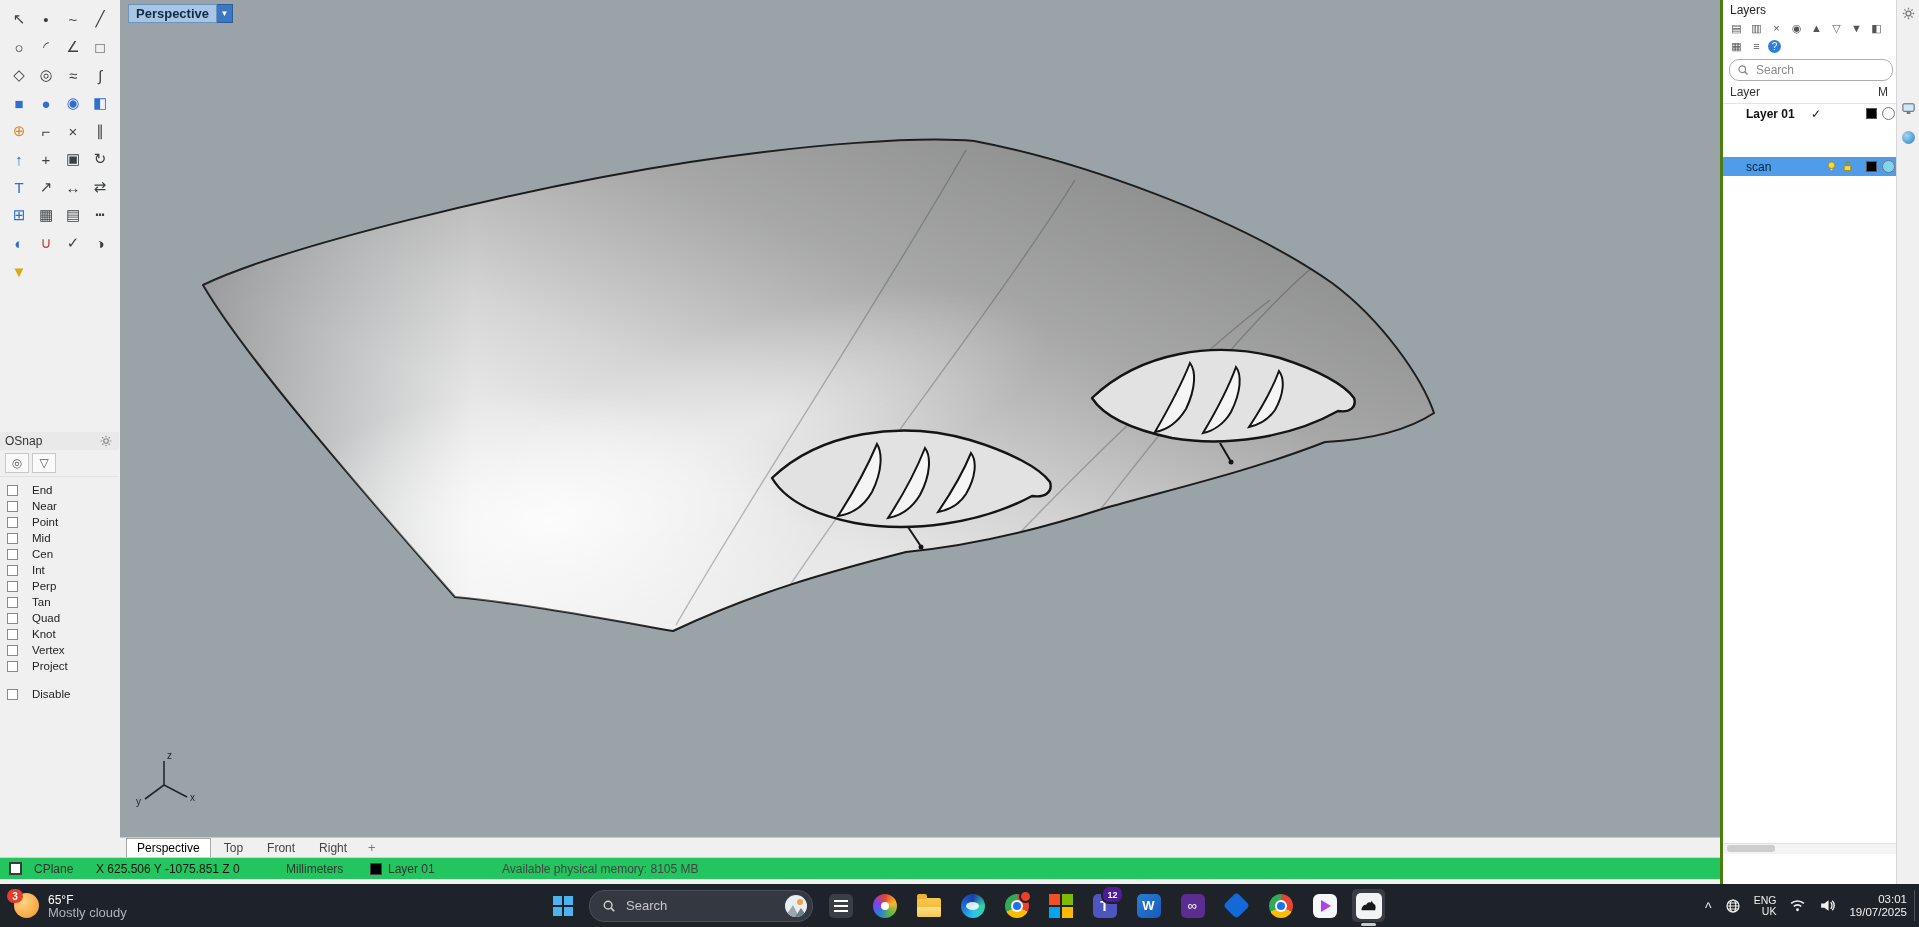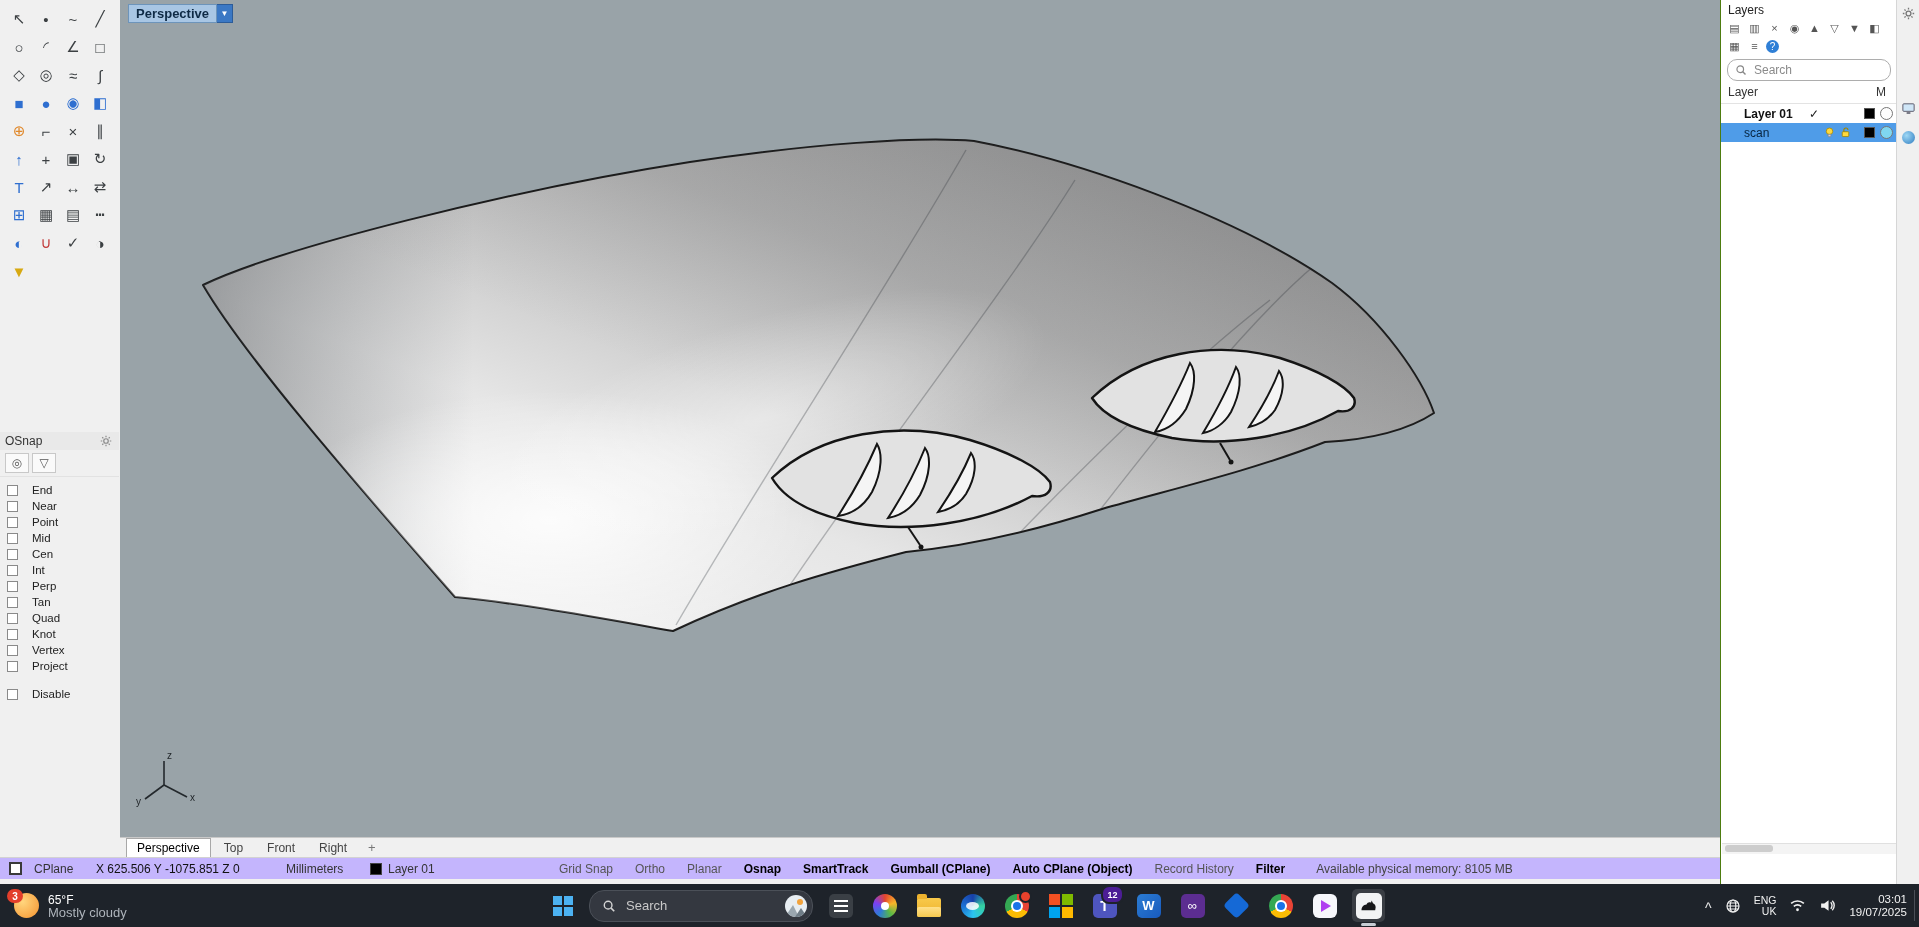--- a/index.html
+++ b/index.html
@@ -39,57 +39,57 @@
 
   
   .tabs-bar{position:absolute;left:120px;top:837px;width:1600px;height:20px;background:#f0f0f0;
             border-top:1px solid #c9c9c9;display:flex;align-items:flex-end;padding-left:6px;gap:2px;}
   .vtab{font-size:12px;color:#444;padding:2px 10px 3px;line-height:14px;cursor:pointer;
         border:1px solid transparent;border-bottom:none;}
   .vtab.active{background:#fff;border-color:#a8a8a8;color:#000;}
   .vtab-add{font-size:13px;color:#777;padding:2px 8px 3px;cursor:pointer;}
 
   
-  .status-bar{position:absolute;left:0;top:857px;width:1720px;height:21px;background:#c4b5fd;
+  .status-bar{position:absolute;left:0;top:857px;width:1720px;height:21px;background:#22c55e;
               border-top:1px solid #d2d2d2;display:flex;align-items:center;font-size:12px;color:#333;}
   .sb-pane-icon{width:9px;height:9px;border:2px solid #3a3a3a;background:#fff;margin:0 12px 0 9px;flex:0 0 auto;}
   .sb-cplane{width:62px;cursor:pointer;}
   .sb-coords{width:190px;color:#111;}
   .sb-units{width:84px;cursor:pointer;}
   .sb-layer{display:flex;align-items:center;gap:6px;width:112px;cursor:pointer;}
   .sb-swatch{width:10px;height:10px;background:#000;border:1px solid #444;flex:0 0 auto;}
   .sb-panes{display:flex;margin-left:66px;}
   .pane{padding:0 11px;color:#555;cursor:pointer;white-space:nowrap;}
   .pane.on{color:#000;font-weight:bold;}
   .sb-memory{margin-left:20px;color:#444;white-space:nowrap;}
 
   
   .right-panel{position:absolute;left:1720px;top:0;width:176px;height:884px;background:#fff;
-               border-left:1px solid #4d7c0f;}
+               border-left:3px solid #4d7c0f;}
   .rp-title{height:19px;display:flex;align-items:center;padding:0 7px;font-size:12px;color:#222;}
   .rp-toolbar{display:flex;align-items:center;gap:3px;padding:1px 5px;}
   .rp-tool{width:17px;height:16px;display:flex;align-items:center;justify-content:center;
            font-size:11px;color:#555;cursor:pointer;}
   .rp-help{background:#2f7fd6;color:#fff;border-radius:50%;width:13px;height:13px;font-size:10px;
            display:flex;align-items:center;justify-content:center;cursor:pointer;}
   .rp-search{margin:4px 6px;height:20px;border:1px solid #adadad;border-radius:10px;display:flex;
              align-items:center;padding:0 7px;gap:5px;background:#fff;}
   .rp-search input{border:none;outline:none;font-size:12px;color:#333;width:118px;background:transparent;
                    font-family:"Liberation Sans",sans-serif;}
   .rp-search input::placeholder{color:#8a8a8a;}
   .rp-header{height:18px;border-bottom:1px solid #e3e3e3;display:flex;font-size:12px;
              color:#333;padding-left:7px;position:relative;}
   .rp-header .col-m{position:absolute;right:11px;}
   .lrow{height:19px;display:flex;align-items:center;font-size:12px;position:relative;cursor:pointer;}
   .lname{margin-left:23px;color:#111;}
   .lrow.current .lname{font-weight:bold;}
   .lcheck{position:absolute;left:88px;font-size:12px;color:#222;}
   .lswatch{position:absolute;left:143px;width:9px;height:9px;background:#000;border:1px solid #555;}
   .lmat{position:absolute;left:159px;width:11px;height:11px;border-radius:50%;border:1px solid #777;background:#fdfdfd;}
-  .lrow.selected{background:#4f9ce8;}
+  .lrow.selected{background:#4f9ce8;margin-top:34px;}
   .lrow.selected .lname{color:#06243f;}
   .lrow.selected .lmat{background:#7fd6f0;}
   .lbulb{position:absolute;left:102px;width:13px;height:13px;}
   .llock{position:absolute;left:118px;width:13px;height:13px;}
   .rp-hscroll{position:absolute;left:1px;right:1px;top:843px;height:10px;background:#f4f4f4;border-top:1px solid #e0e0e0;}
   .rp-hthumb{position:absolute;left:3px;top:1px;width:48px;height:7px;background:#cdcdcd;border-radius:3px;cursor:pointer;}
 
   
   .right-strip{position:absolute;left:1896px;top:0;width:23px;height:884px;background:#f0f0f0;
                border-left:1px solid #d6d6d6;display:flex;flex-direction:column;align-items:center;padding-top:5px;}
@@ -432,40 +432,20 @@
 
   <div class="status-bar">
     <span class="sb-pane-icon"></span>
     <span class="sb-cplane">CPlane</span>
     <span class="sb-coords">X 625.506 Y -1075.851 Z 0</span>
     <span class="sb-units">Millimeters</span>
     <span class="sb-layer">
       <span class="sb-swatch"></span>
       <span>Layer 01</span>
     </span>
-    <span class="sb-panes">
-
-        <span class="pane off">Grid Snap</span>
-
-        <span class="pane off">Ortho</span>
-
-        <span class="pane off">Planar</span>
-
-        <span class="pane on">Osnap</span>
-
-        <span class="pane on">SmartTrack</span>
-
-        <span class="pane on">Gumball (CPlane)</span>
-
-        <span class="pane on">Auto CPlane (Object)</span>
-
-        <span class="pane off">Record History</span>
-
-        <span class="pane on">Filter</span>
-      </span>
     <span class="sb-memory">Available physical memory: 8105 MB</span>
   </div>
 
   <div class="right-panel">
     <div class="rp-title">Layers</div>
     <div class="rp-toolbar">
 
         <span class="rp-tool">▤</span>
 
         <span class="rp-tool">▥</span>

